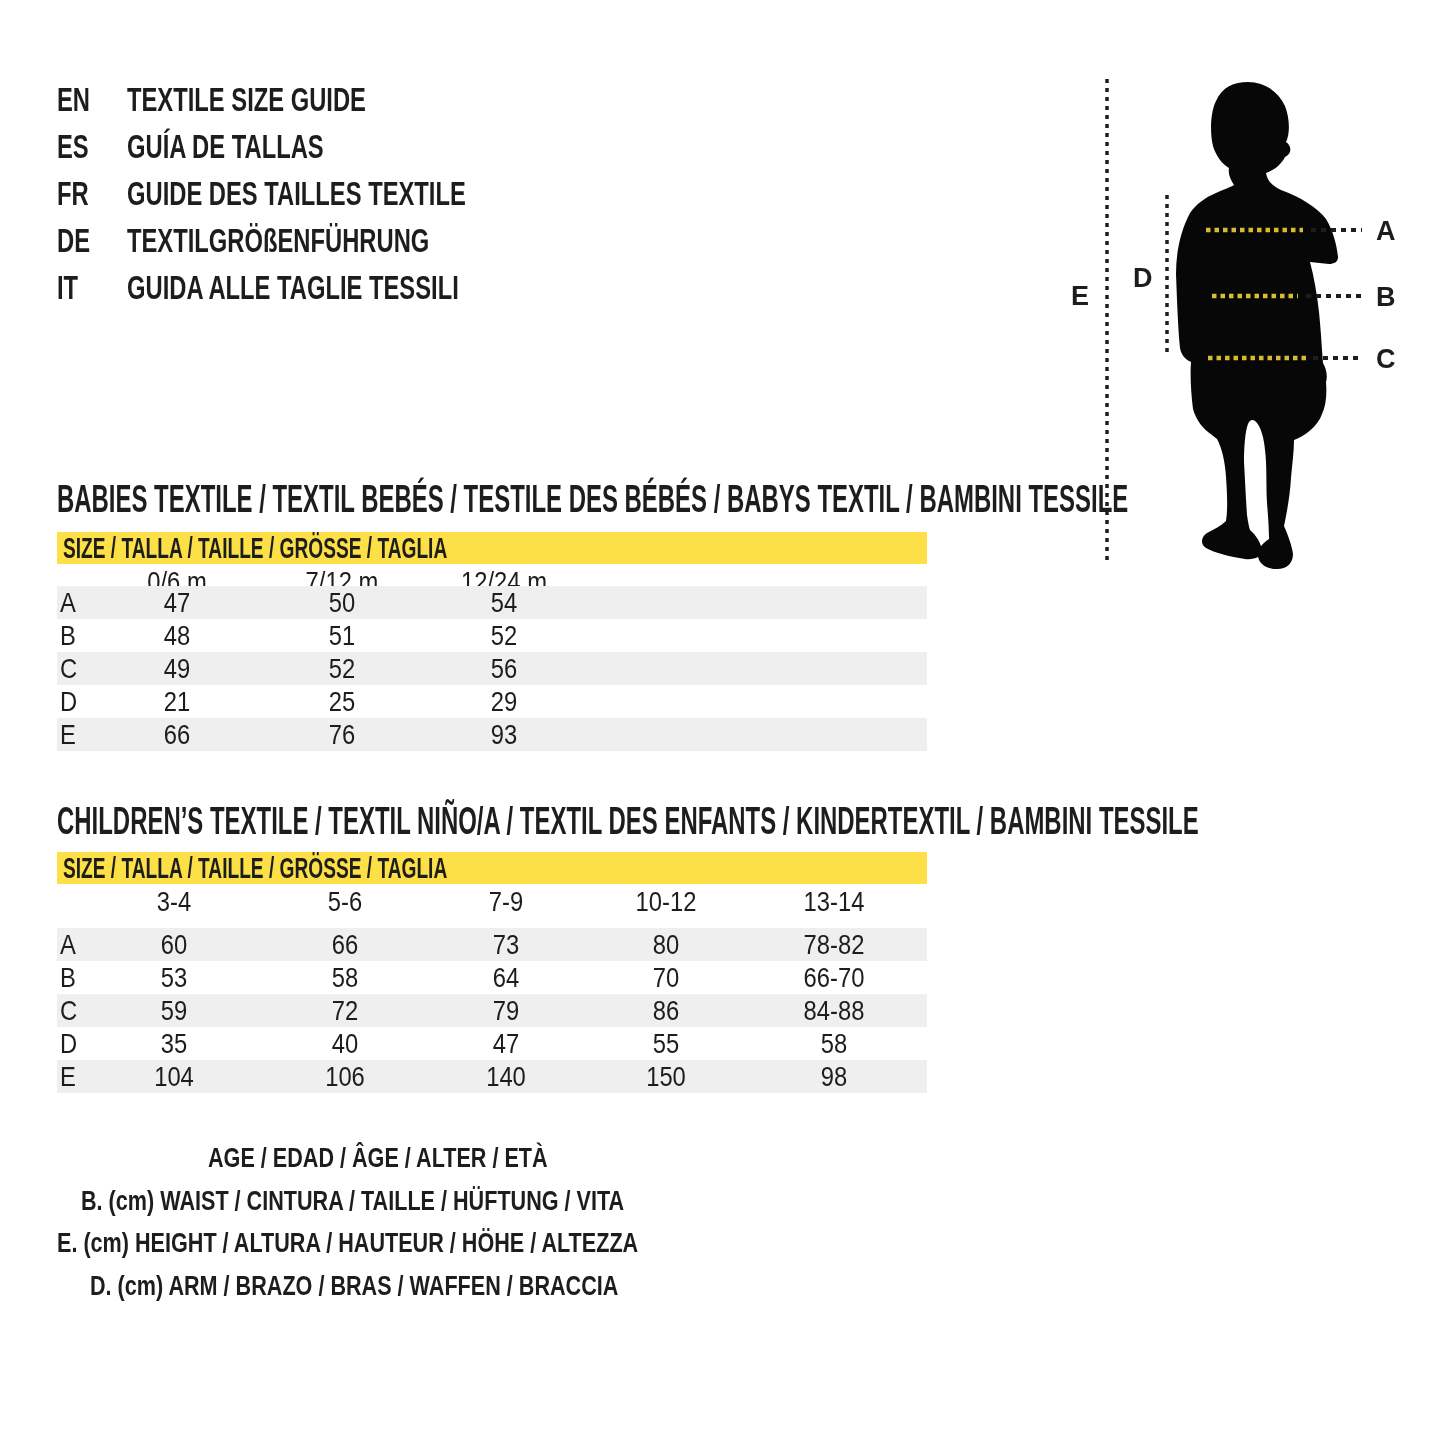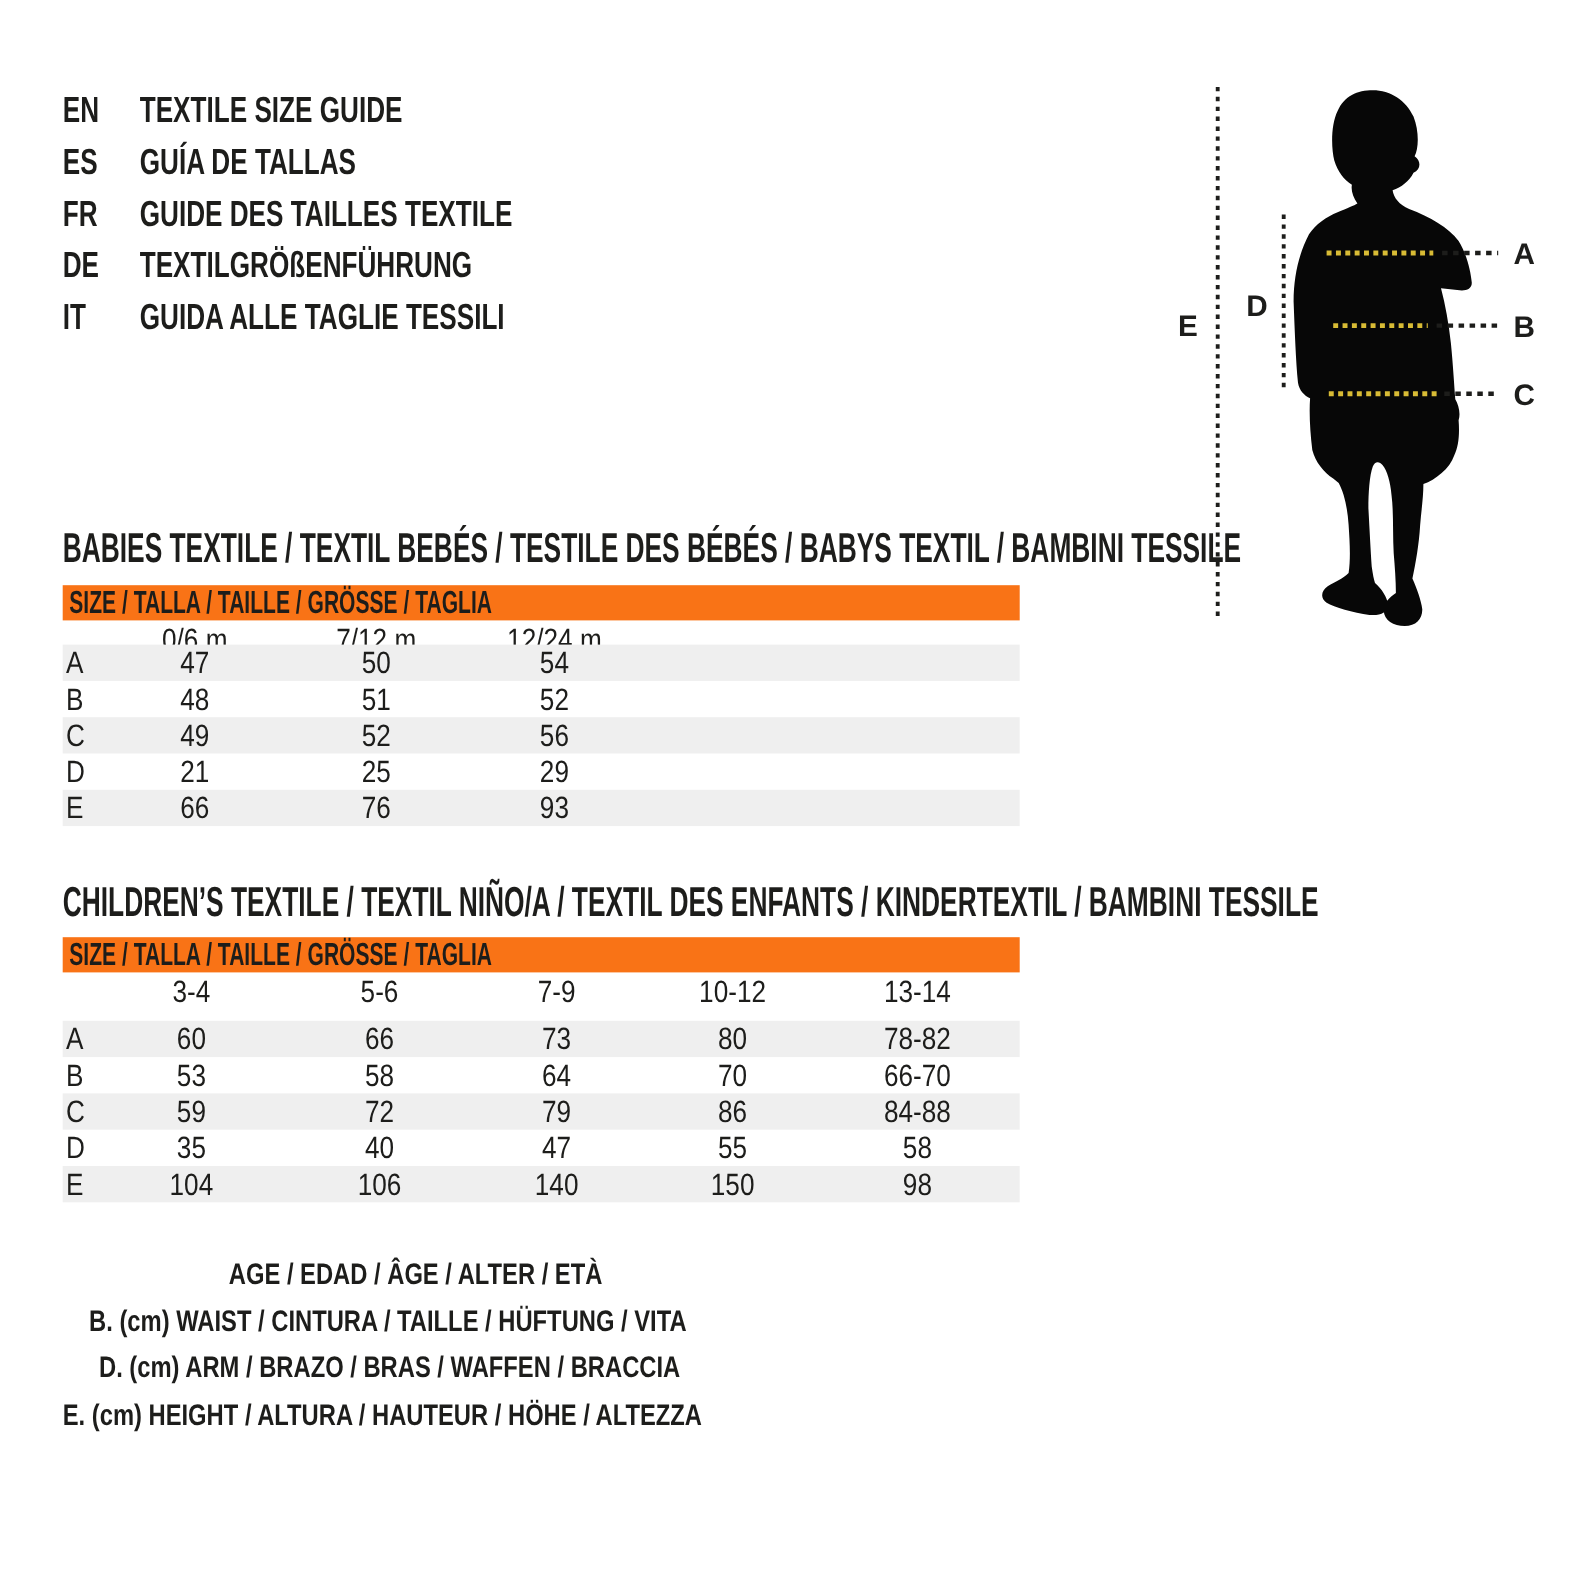--- a/index.html
+++ b/index.html
@@ -20,21 +20,21 @@
   .lang-block{left:57px;top:76px;}
   .lang-row{height:47px;line-height:47px;font-size:33px;font-weight:700;position:relative;}
   .lang-code{position:absolute;left:0;}
   .lang-title{position:absolute;left:70px;}
 
   
   .sec-title{font-size:38px;font-weight:700;line-height:31px;}
 
   
   .tbl{left:57px;width:870px;}
-  .band{height:32px;background:#f97316;line-height:32px;font-size:29px;font-weight:700;padding-left:6px;box-sizing:border-box;}
+  .band{height:32px;background:#fde047;line-height:32px;font-size:29px;font-weight:700;padding-left:6px;box-sizing:border-box;}
   .thead{position:relative;height:22px;line-height:35px;font-size:28px;}
   .trow{position:relative;height:33px;line-height:33px;font-size:28px;}
   .trow.alt{background:#efefef;}
   .row-letter{position:absolute;left:3px;transform:scaleX(0.85);transform-origin:0 50%;}
   .cell{position:absolute;transform:translateX(-50%) scaleX(0.85);white-space:nowrap;}
   .b1{left:120px;} .b2{left:285px;} .b3{left:447px;}
   .c1{left:117px;} .c2{left:288px;} .c3{left:449px;} .c4{left:609px;} .c5{left:777px;}
 
   
   .legend{left:57px;top:1137px;}
@@ -239,15 +239,15 @@
     <span class="cell c2">106</span>
     <span class="cell c3">140</span>
     <span class="cell c4">150</span>
     <span class="cell c5">98</span>
   </div>
 </div>
 
 <div class="abs legend">
   <div class="legend-line"><span class="cond sx80">AGE / EDAD / ÂGE / ALTER / ETÀ</span></div>
   <div class="legend-line"><span class="cond sx80">B. (cm) WAIST / CINTURA / TAILLE / HÜFTUNG / VITA</span></div>
+  <div class="legend-line"><span class="cond sx80">E. (cm) HEIGHT / ALTURA / HAUTEUR / HÖHE / ALTEZZA</span></div>
   <div class="legend-line"><span class="cond sx80">D. (cm) ARM / BRAZO / BRAS / WAFFEN / BRACCIA</span></div>
-  <div class="legend-line"><span class="cond sx80">E. (cm) HEIGHT / ALTURA / HAUTEUR / HÖHE / ALTEZZA</span></div>
 </div>
 
 </body></html>

